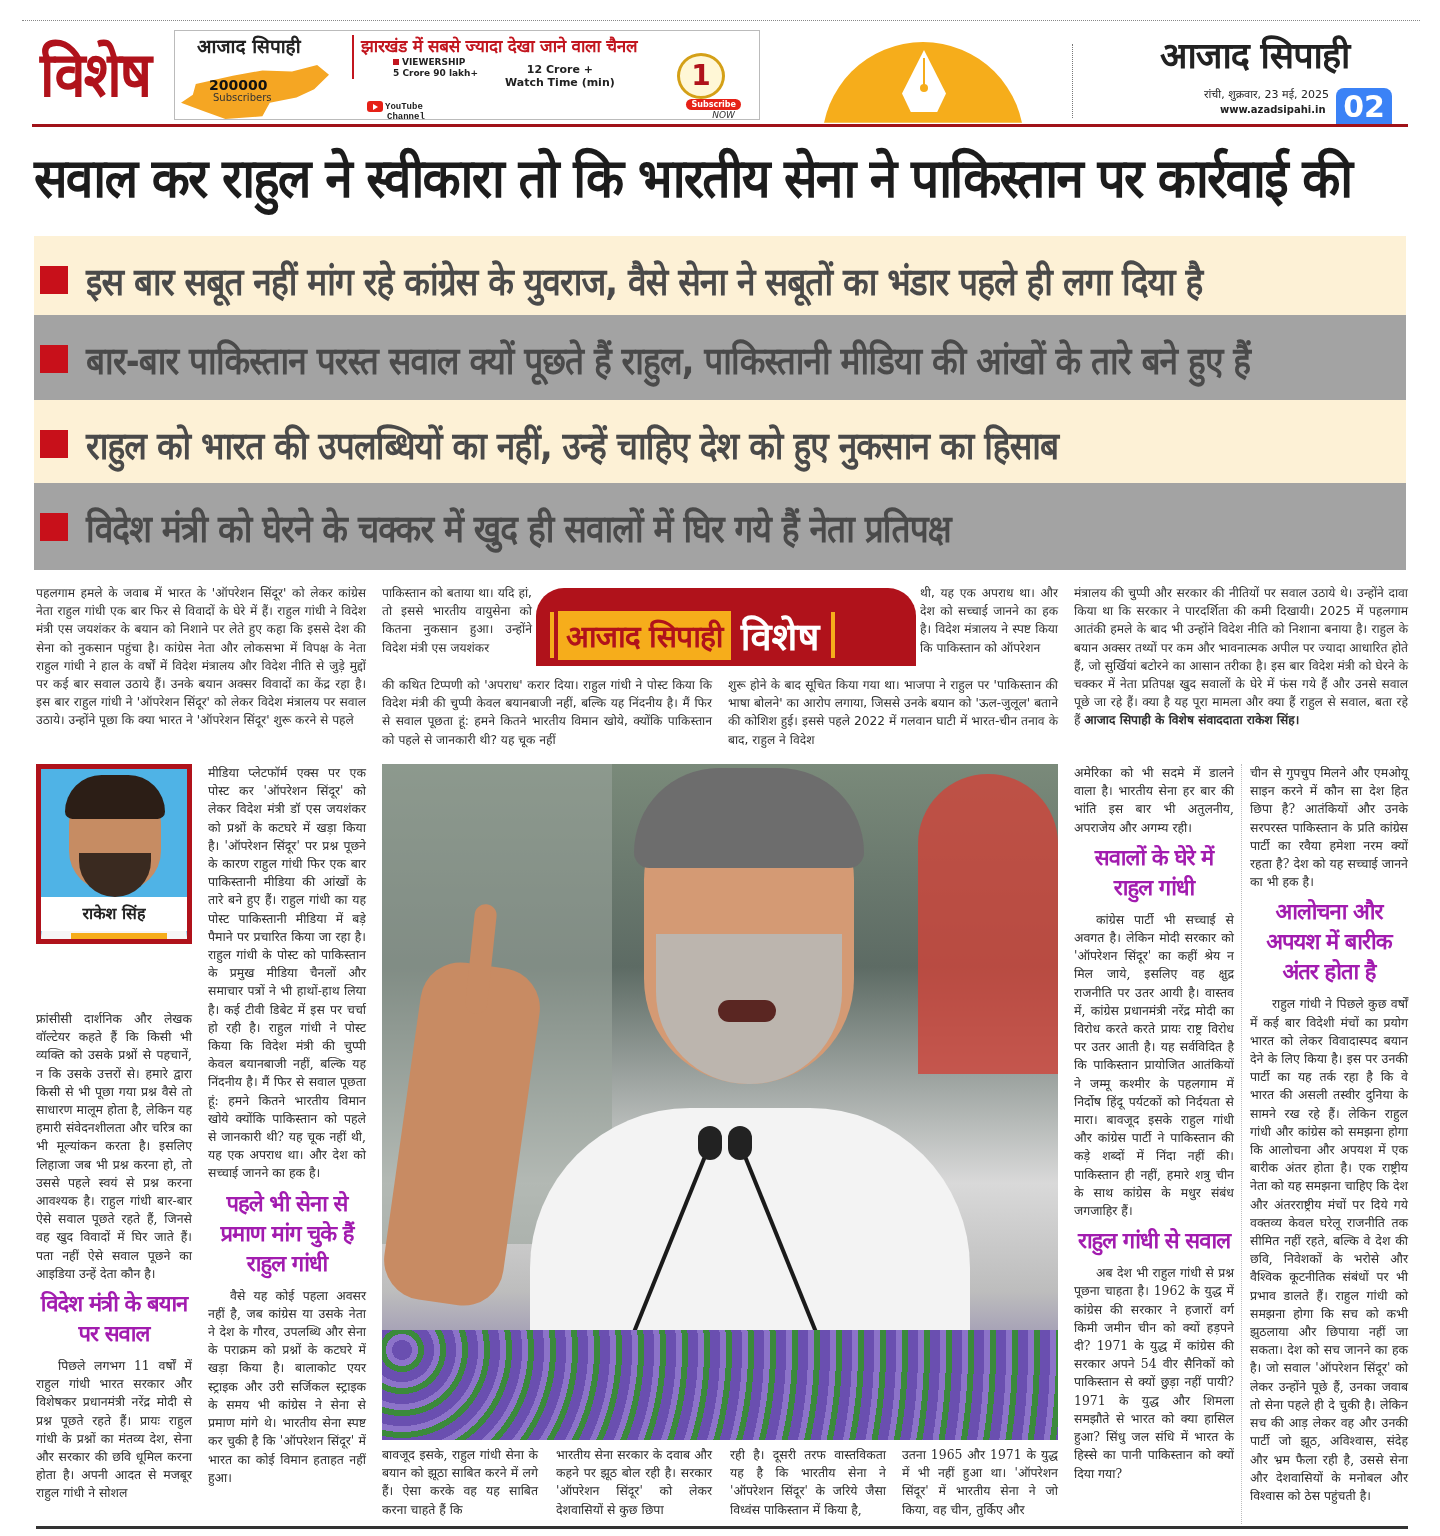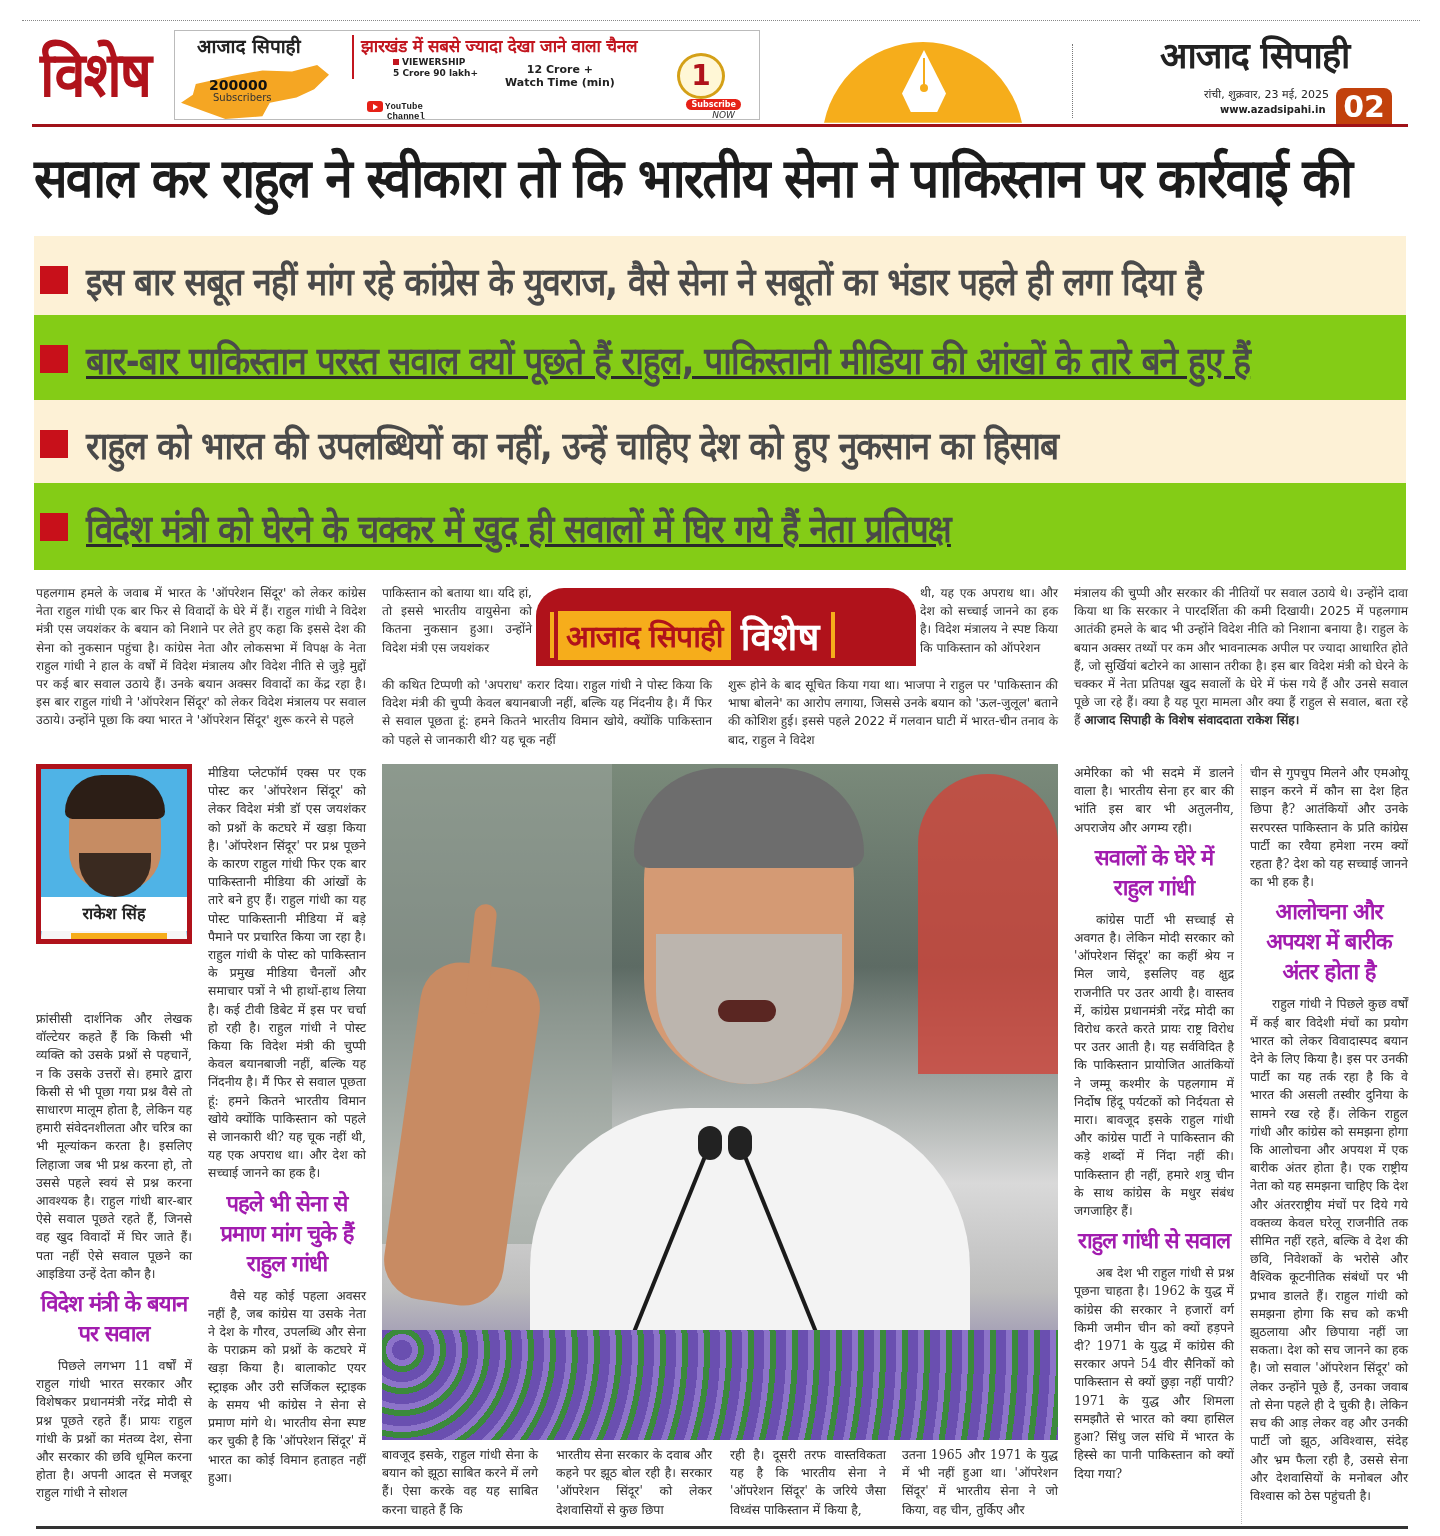--- a/index.html
+++ b/index.html
@@ -31,31 +31,31 @@
 
   .sun { position: absolute; left: 822px; top: 42px; width: 202px; height: 202px; border-radius: 50%; background: #f6ad1b; clip-path: inset(0 0 60% 0); }
   .nib { position: absolute; left: 902px; top: 50px; width: 44px; height: 62px; background: #fff; clip-path: polygon(50% 0, 100% 70%, 80% 100%, 20% 100%, 0% 70%); }
   .nib-dot { position: absolute; left: 920px; top: 84px; width: 8px; height: 8px; border-radius: 50%; background: #f6ad1b; }
   .nib-line { position: absolute; left: 923px; top: 58px; width: 2px; height: 28px; background: #f6ad1b; }
 
   .mast-vsep { position: absolute; left: 1072px; top: 44px; height: 74px; border-left: 1px dotted #777; }
   .paper-name { position: absolute; left: 1160px; top: 30px; font-weight: 700; font-size: 36px; color: #222; letter-spacing: -1px; }
   .paper-date { position: absolute; left: 1204px; top: 86px; font-size: 11px; color: #222; }
   .paper-web { position: absolute; left: 1220px; top: 104px; font-size: 10px; font-weight: 700; color: #222; }
-  .page-no { position: absolute; left: 1336px; top: 88px; width: 56px; height: 36px; background: #c2410c; color: #fff; font-weight: 700; font-size: 30px; text-align: center; line-height: 38px; border-radius: 8px 8px 0 0; }
+  .page-no { position: absolute; left: 1336px; top: 88px; width: 56px; height: 36px; background: #3b82f6; color: #fff; font-weight: 700; font-size: 30px; text-align: center; line-height: 38px; border-radius: 8px 8px 0 0; }
 
   .red-rule { position: absolute; left: 32px; top: 124px; width: 1376px; height: 3px; background: #a01218; }
 
   
   .headline { position: absolute; left: 34px; top: 136px; width: 1376px; font-family: "DejaVu Sans", sans-serif; font-weight: 700; font-size: 54px; color: #1c1c1c; letter-spacing: -2px; line-height: 86px; white-space: nowrap; transform: scaleX(0.92); transform-origin: left; }
 
   
   .bullet-row { position: absolute; left: 34px; width: 1372px; height: 87px; display: flex; align-items: center; }
   .bullet-row.cream { background: #fdf1d6; }
-  .bullet-row.blue { background: #84cc16; text-decoration: underline; }
+  .bullet-row.blue { background: #a3a3a3; }
   .bullet-sq { width: 28px; height: 28px; background: #c8101a; margin-left: 6px; margin-right: 18px; flex: none; }
   .bullet-text { font-family: "DejaVu Sans", sans-serif; font-weight: 700; font-size: 38px; color: #4a4a4a; letter-spacing: -1px; white-space: nowrap; transform: scaleX(0.88); transform-origin: left; }
 
   
   .col { position: absolute; font-family: "DejaVu Serif", serif; font-size: 12.4px; line-height: 18.2px; color: #2e2e2e; text-align: justify; }
   .col p { text-indent: 0; }
   .col p.ind { text-indent: 22px; }
   .intro { font-family: "DejaVu Sans", sans-serif; font-size: 12.2px; line-height: 18.2px; }
   .sub-head { font-family: "DejaVu Sans", sans-serif; font-weight: 700; font-size: 22px; color: #a21caf; text-align: center; line-height: 30px; letter-spacing: -1px; margin: 6px 0 8px; }
   .bold-in { font-weight: 700; }

